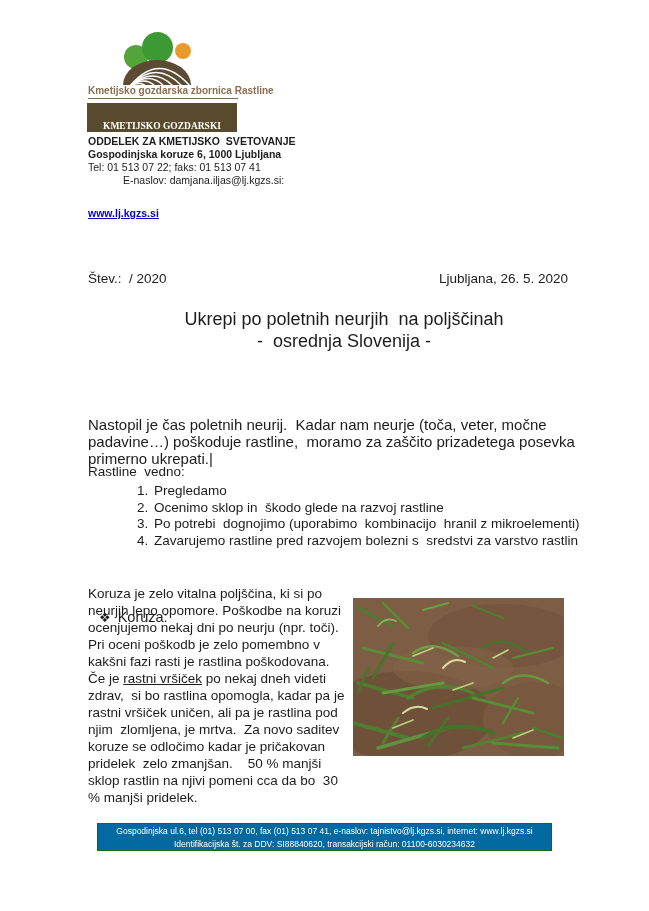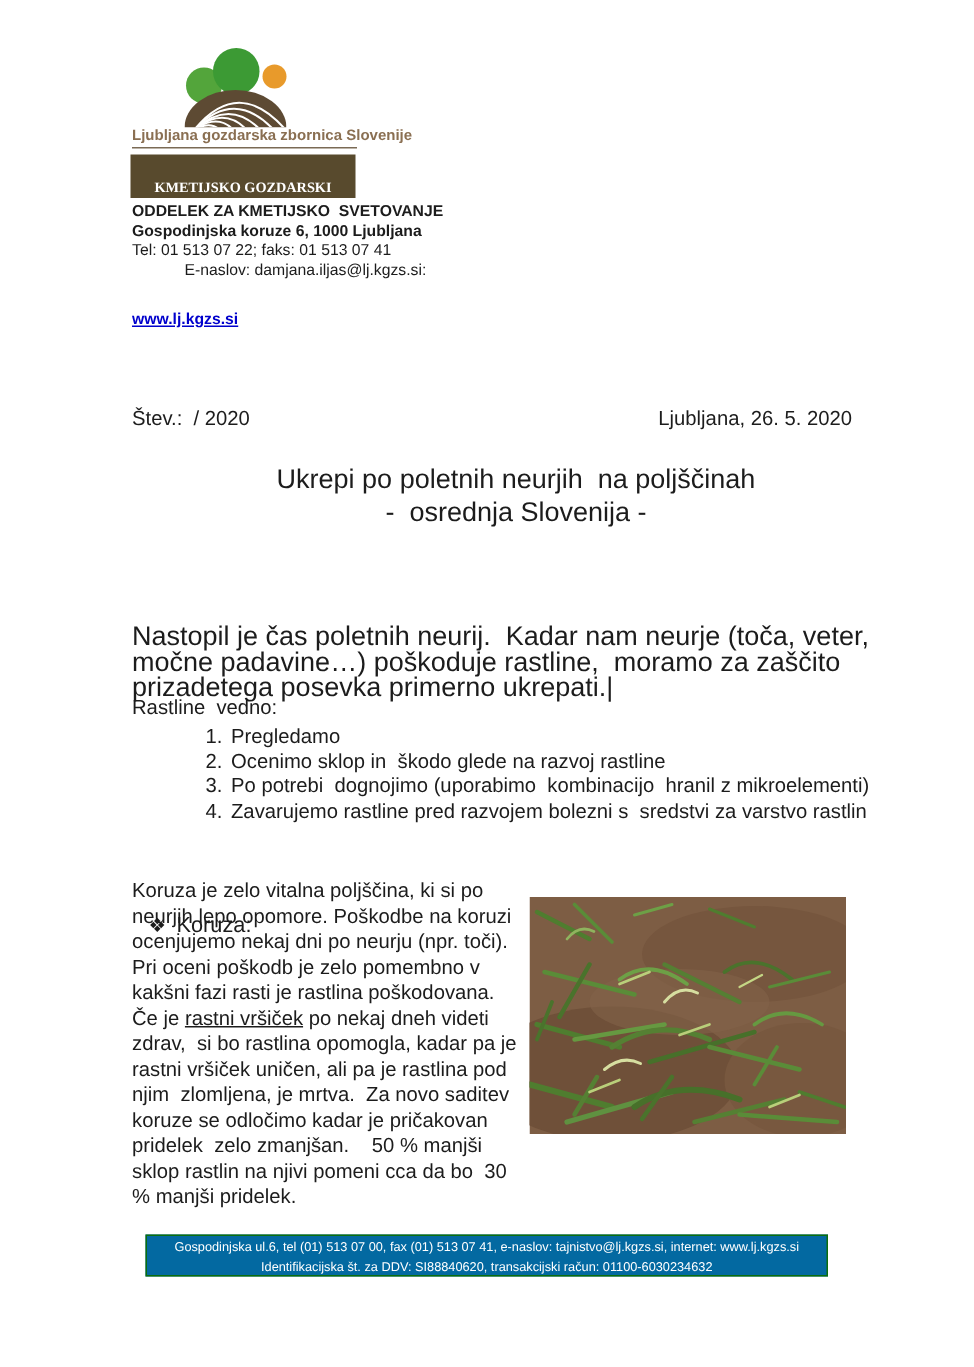--- a/index.html
+++ b/index.html
@@ -29,21 +29,21 @@
 
   
   .ref-left{left:88px;top:271px;font-size:13.5px;}
   .ref-right{right:81px;top:271px;font-size:13.5px;}
 
   
   .title{left:88px;top:308px;width:512px;text-align:center;font-weight:normal;
          font-size:18px;line-height:22px;}
 
   
-  .intro{left:88px;top:416px;width:516px;font-size:18px;line-height:17px;}
+  .intro{left:88px;top:416px;width:516px;font-size:15px;line-height:17px;}
   .list-intro{left:88px;top:464px;font-size:13.5px;}
   .num-list{left:137px;top:483px;font-size:13.5px;line-height:16.5px;}
   .num-row{display:flex;}
   .num-row .n{width:17px;flex:0 0 17px;}
 
   .koruza-head{left:99px;top:565px;font-size:14.5px;font-weight:normal;margin-top:44px;}
   .koruza-head .dia{font-size:13px;margin-right:7px;}
   .koruza-text{left:88px;top:585px;width:261px;font-size:13.5px;line-height:17px;}
   .ul{text-decoration:underline;}
 
@@ -74,21 +74,21 @@
         <path d="M7,26 Q36,-9 67,26"></path>
         <path d="M7,26 Q33,-1 59,26"></path>
         <path d="M7,26 Q30,6 50,26"></path>
         <path d="M7,26 Q26,11 41,26"></path>
         <path d="M7,26 Q22,16 32,26"></path>
         <path d="M7,26 Q17,21 23,26"></path>
       </g>
     </svg>
   </div>
 
-  <div class="abs org-name" style="color:#8a6f52;">Ljubljana gozdarska zbornica Slovenije</div>
+  <div class="abs org-name" style="color:#8a6f52;">Kmetijsko gozdarska zbornica Rastline</div>
   <div class="abs org-rule" style="background:#7a6a55;"></div>
 
   <div class="abs unit-box" style="background:#584a2d;">
     <div>KMETIJSKO GOZDARSKI ZAVOD</div>
     <div>LJUBLJANA</div>
   </div>
 
   <div class="abs addr b pre" style="top:135px;">ODDELEK ZA KMETIJSKO  SVETOVANJE</div>
   <div class="abs addr b" style="top:148px;">Gospodinjska koruze 6, 1000 Ljubljana</div>
   <div class="abs addr" style="top:161px;">Tel: 01 513 07 22; faks: 01 513 07 41</div>

